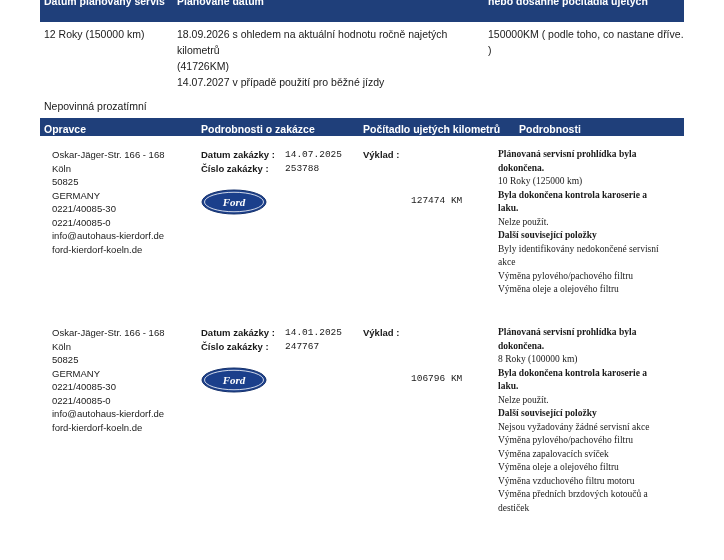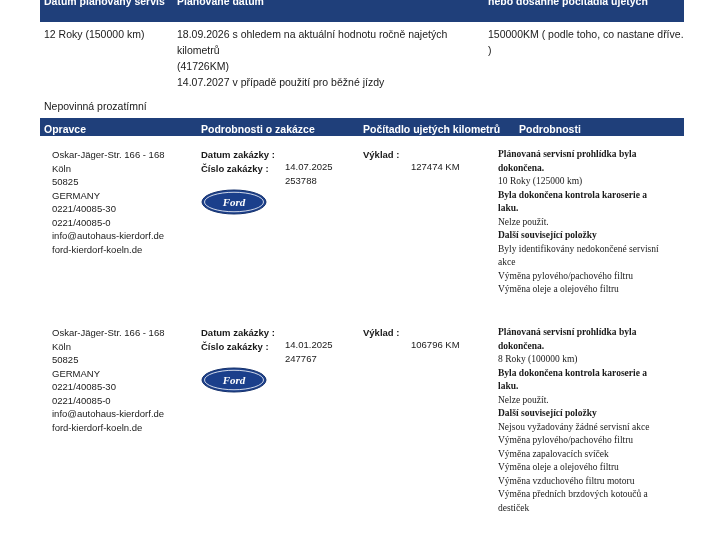--- a/index.html
+++ b/index.html
@@ -115,25 +115,27 @@
   .kv {
     position: relative;
     white-space: nowrap;
   }
   .kv b {
     font-weight: bold;
   }
   .kv .val {
     position: absolute;
     left: 84px;
-    top: 12px;
+    top: 0;
     font-weight: normal;
+    font-family: Liberation Mono, monospace;
   }
   .kv.km-line .val {
     left: 48px;
+    margin-top: 46px;
   }
 
   .notes-strong {
     font-weight: bold;
   }
   .notes-normal {
     font-weight: normal;
   }
 
   

